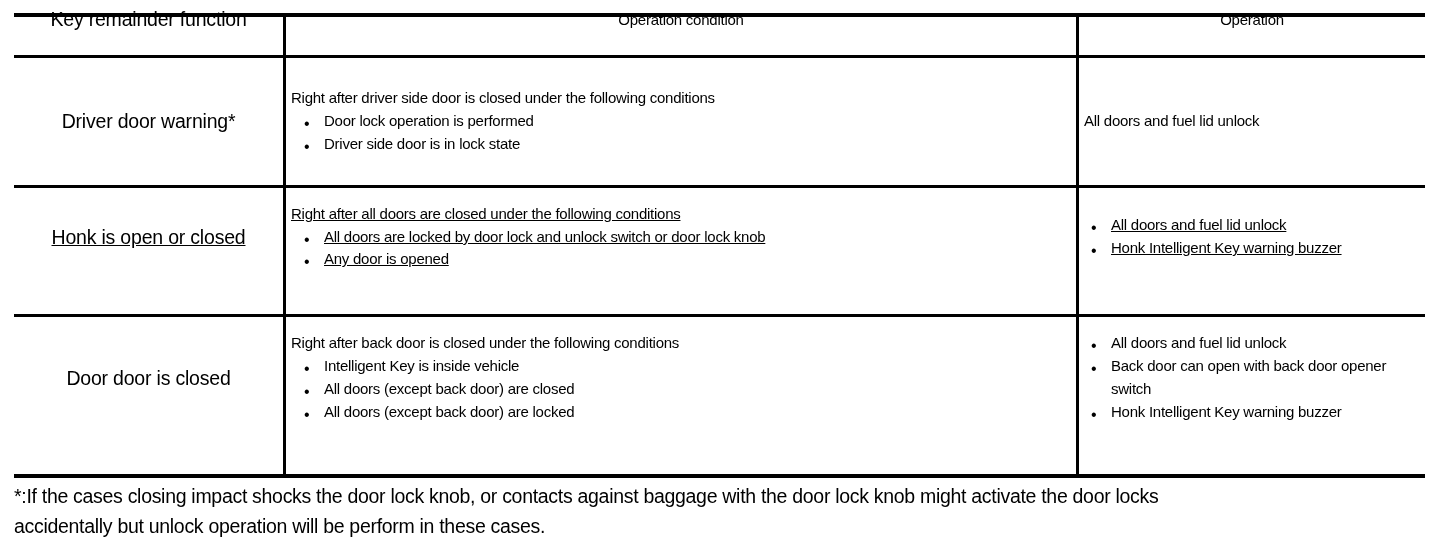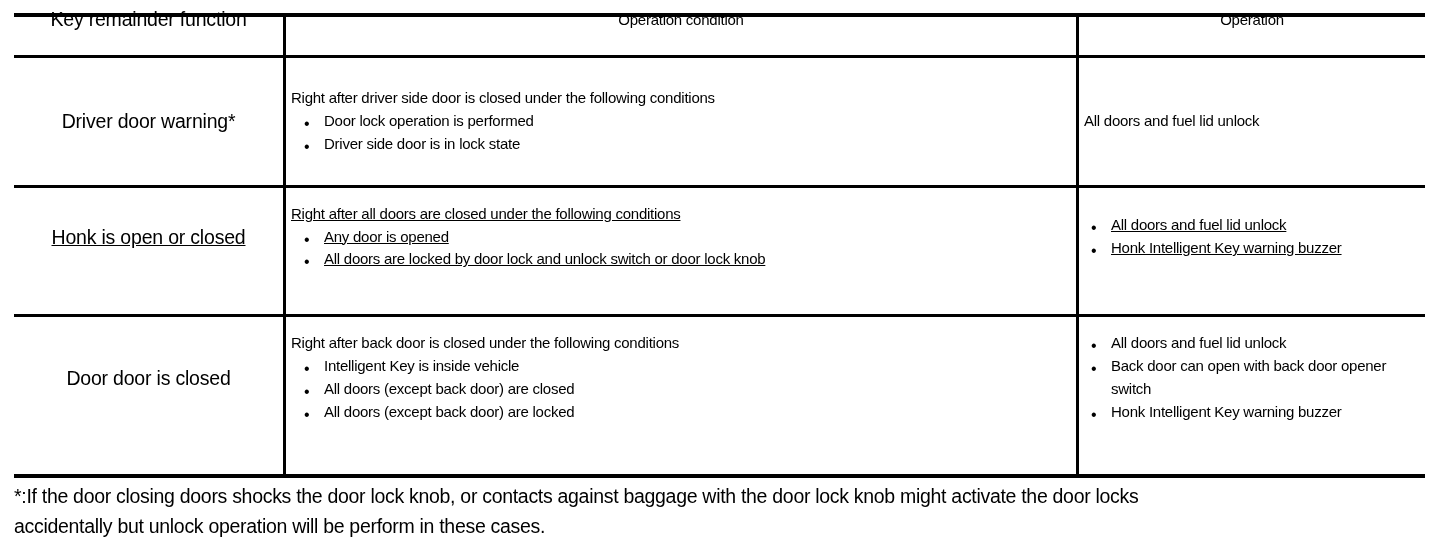--- a/index.html
+++ b/index.html
@@ -183,22 +183,22 @@
     </div>
   </div>
 
   <div class="cell col-a row2">
     <div class="cell-inner">Honk is open or closed</div>
   </div>
   <div class="cell col-b row2">
     <div class="cell-inner">
       <div class="lead">Right after all doors are closed under the following conditions</div>
       <ul class="bullets">
+        <li>All doors are locked by door lock and unlock switch or door lock knob</li>
         <li>Any door is opened</li>
-        <li>All doors are locked by door lock and unlock switch or door lock knob</li>
       </ul>
     </div>
   </div>
   <div class="cell col-c row2">
     <div class="cell-inner">
       <ul class="bullets">
         <li>All doors and fuel lid unlock</li>
         <li>Honk Intelligent Key warning buzzer</li>
       </ul>
     </div>
@@ -221,17 +221,17 @@
     <div class="cell-inner">
       <ul class="bullets">
         <li>All doors and fuel lid unlock</li>
         <li>Back door can open with back door opener switch</li>
         <li>Honk Intelligent Key warning buzzer</li>
       </ul>
     </div>
   </div>
 
   <div class="footnote">
-    <div class="fn-line">*:If the door closing doors shocks the door lock knob, or contacts against baggage with the door lock knob might activate the door locks</div>
+    <div class="fn-line">*:If the cases closing impact shocks the door lock knob, or contacts against baggage with the door lock knob might activate the door locks</div>
     <div class="fn-line">accidentally but unlock operation will be perform in these cases.</div>
   </div>
 
 </div>
 
 </body></html>

